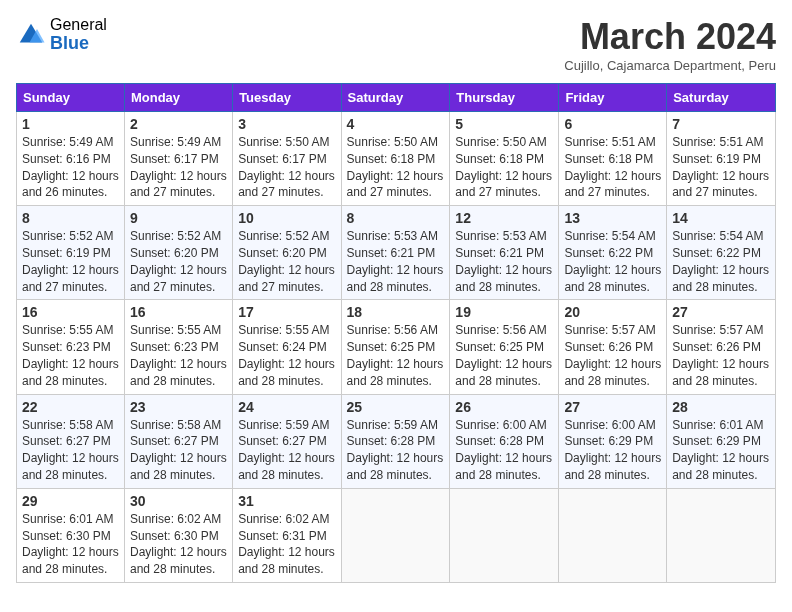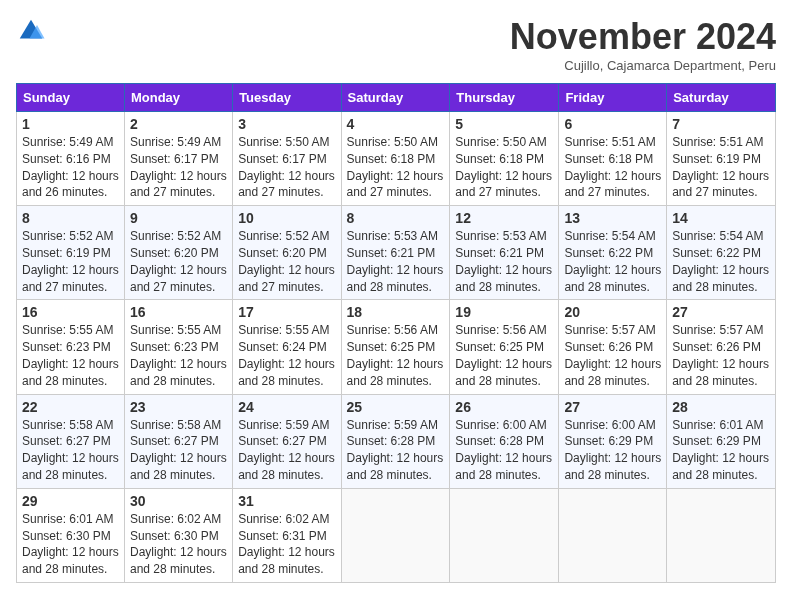--- a/index.html
+++ b/index.html
@@ -90,23 +90,27 @@
   </style>
 </head>
 <body>
 
 <div class="header">
   <div class="logo">
     <svg class="logo-icon" viewBox="0 0 40 40">
       <polygon points="20,5 35,30 5,30" fill="#1a6abf"></polygon>
       <polygon points="28,12 38,30 18,30" fill="#4da6ff" opacity="0.7"></polygon>
     </svg>
+    <div class="logo-text">
+      <span>General</span>
+      <span class="logo-blue">Blue</span>
+    </div>
   </div>
   <div class="title-section">
-    <div class="month-title">November 2024</div>
+    <div class="month-title">March 2024</div>
     <div class="location">Cujillo, Cajamarca Department, Peru</div>
   </div>
 </div>
 
 <table class="calendar">
   <thead>
     <tr>
     <th>Sunday</th>
         <th>Monday</th>
         <th>Tuesday</th>

